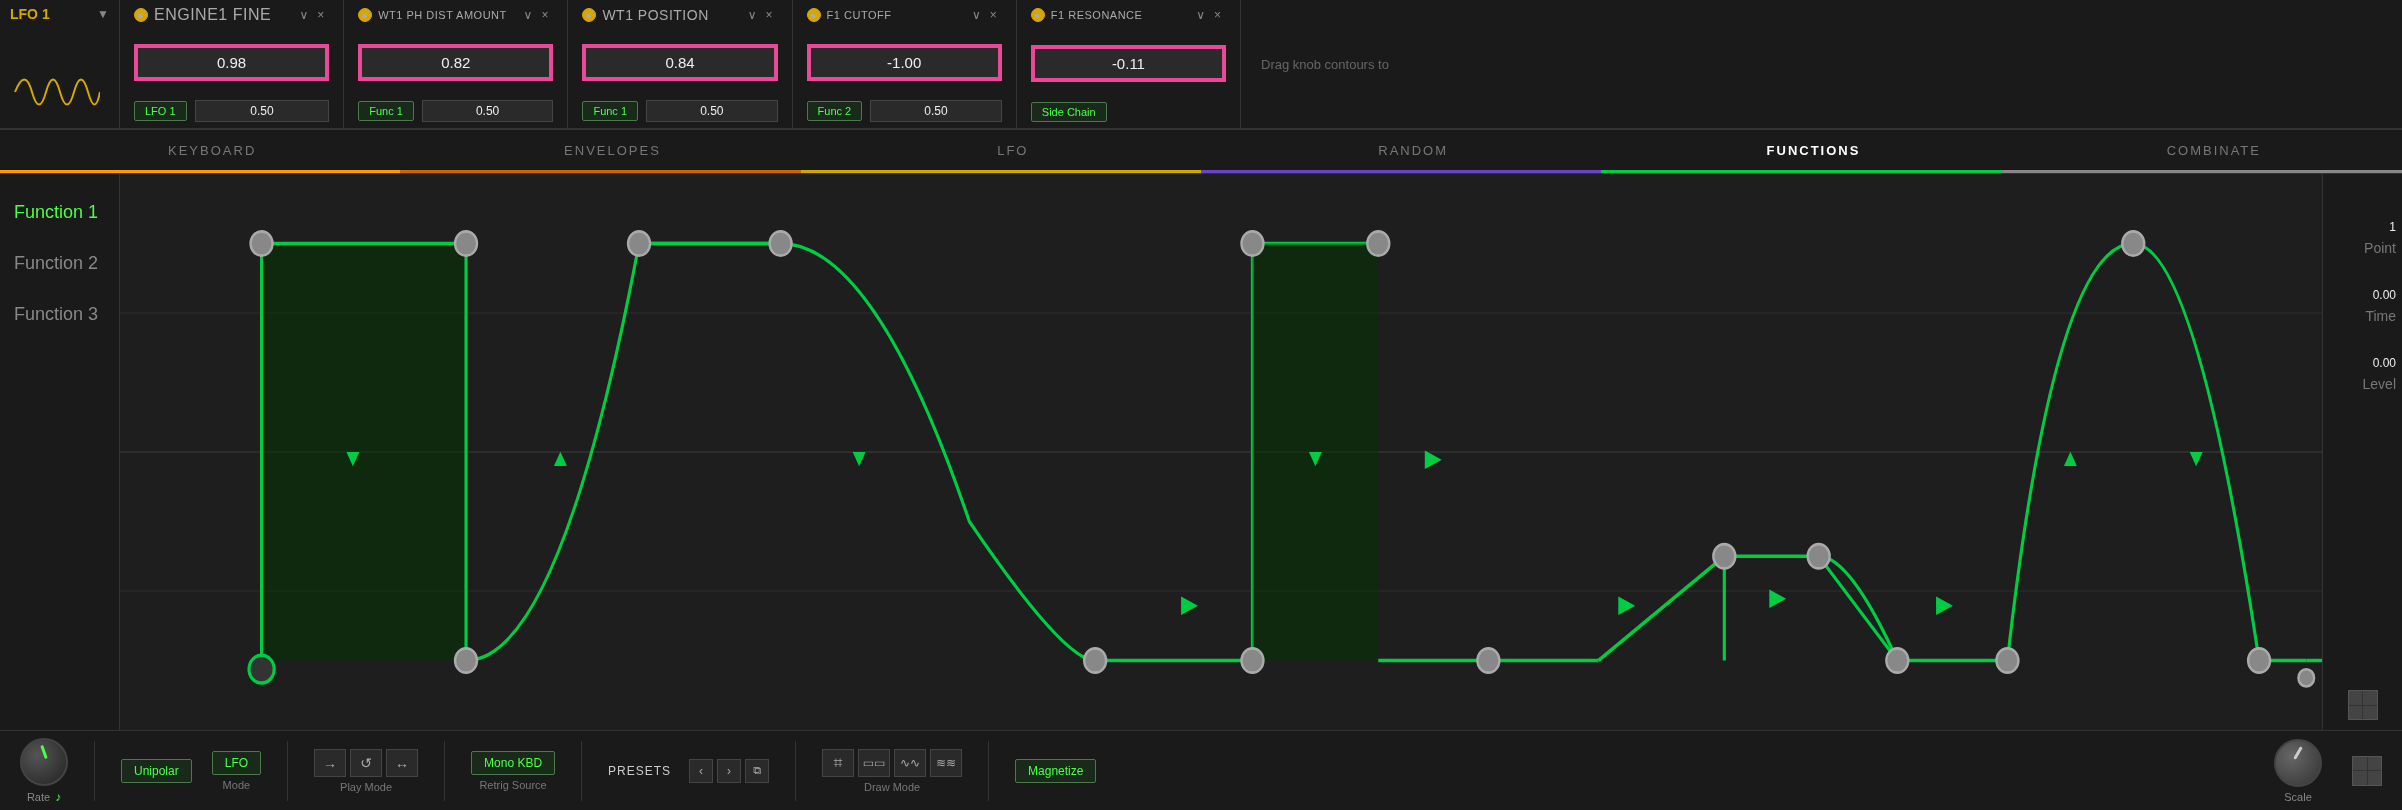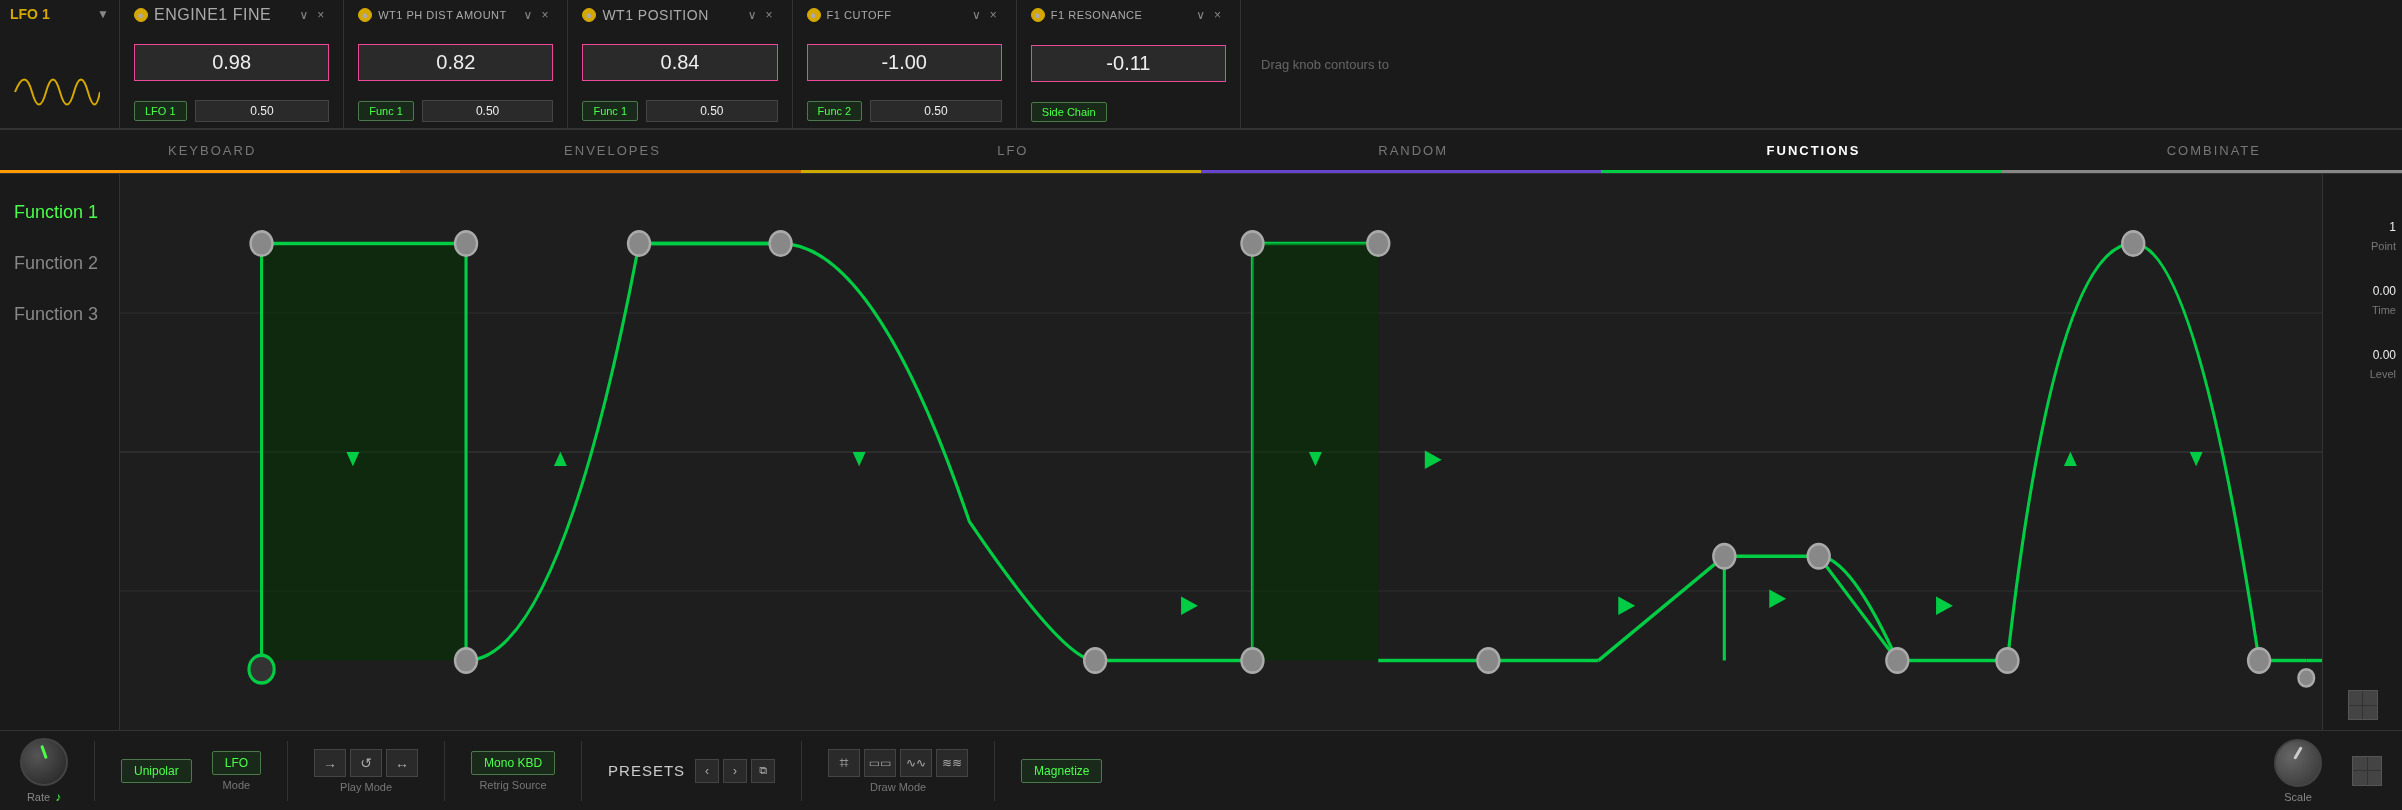--- a/index.html
+++ b/index.html
@@ -76,24 +76,24 @@
       cursor: pointer;
     }
 
     .mod-slot-header .power-btn.active {
       background: #d4a800;
       border-color: #d4a800;
     }
 
     .mod-slot-value {
       background: #2a2a2a;
-      border: 1px solid #ec4899;
+      border: 4px solid #ec4899;
       text-align: center;
       padding: 6px;
-      font-size: 20px;
+      font-size: 15px;
       color: #eee;
       margin: 6px 0;
     }
 
     .mod-slot-bottom {
       display: flex;
       align-items: center;
       gap: 8px;
     }
 
@@ -224,21 +224,21 @@
     }
 
     .right-panel-value {
       font-size: 12px;
       color: #eee;
       text-align: right;
       width: 100%;
     }
 
     .right-panel-label {
-      font-size: 11px;
+      font-size: 14px;
       color: #777;
       text-align: right;
       width: 100%;
     }
 
     .right-panel-grid {
       width: 30px;
       height: 30px;
       border: 1px solid #555;
       display: grid;
@@ -341,24 +341,24 @@
       gap: 4px;
     }
 
     .presets-controls {
       display: flex;
       align-items: center;
       gap: 4px;
     }
 
     .presets-label {
-      font-size: 15px;
+      font-size: 12px;
       color: #ccc;
       letter-spacing: 1px;
-      margin-right: 6px;
+      margin-right: 14px;
     }
 
     .nav-arrow {
       background: #2a2a2a;
       border: 1px solid #444;
       color: #aaa;
       width: 24px;
       height: 24px;
       display: flex;
       align-items: center;

